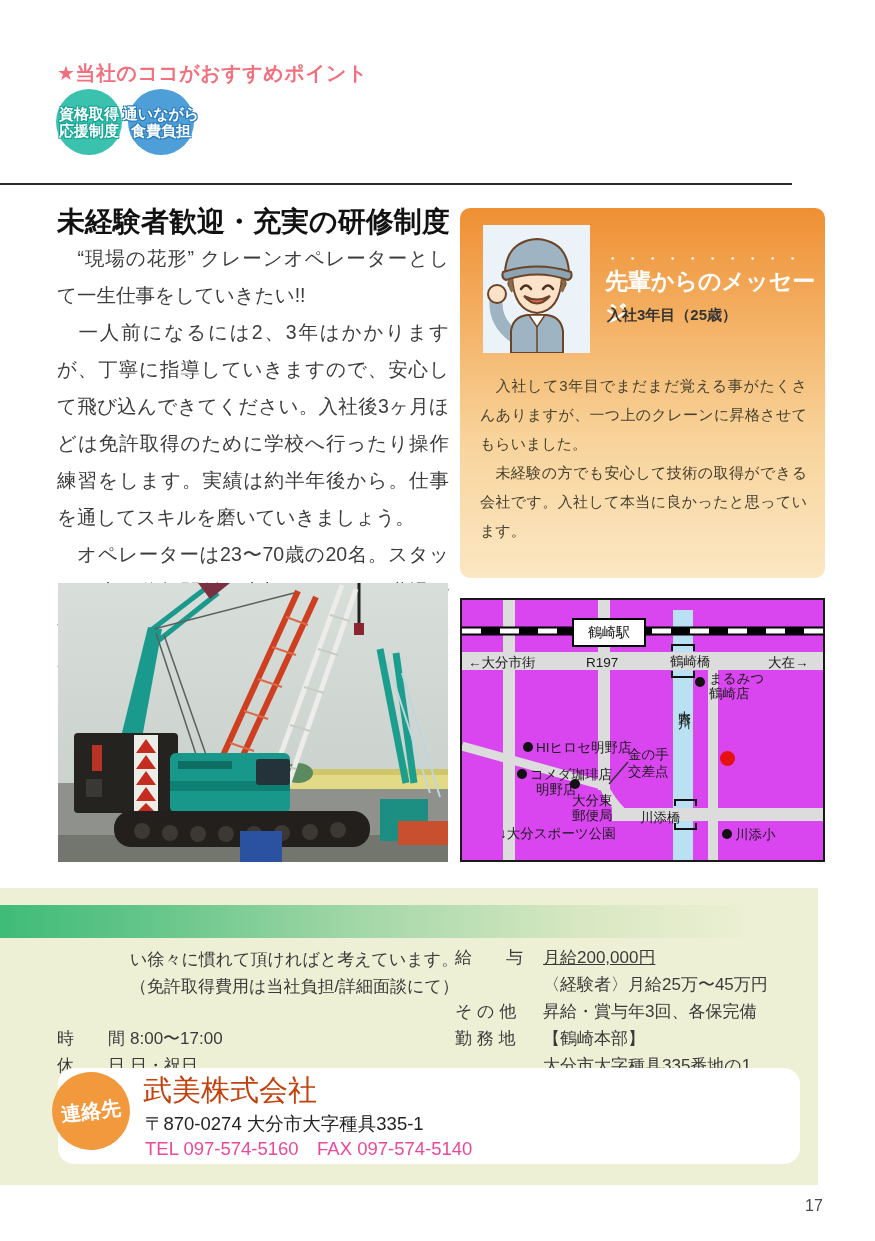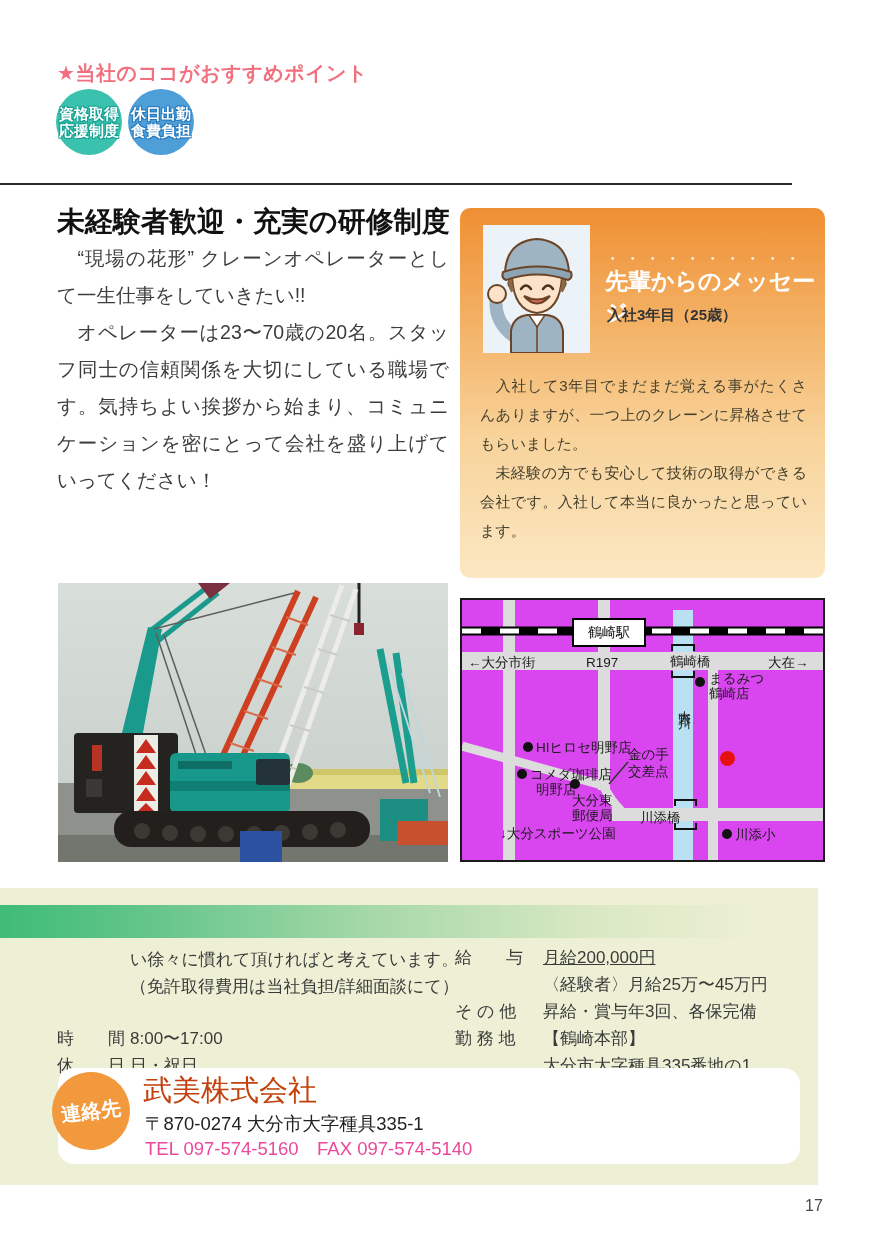--- a/index.html
+++ b/index.html
@@ -81,28 +81,29 @@
 <body>
 
 <div class="page">
 
   <div class="abs points-heading">★当社のココがおすすめポイント</div>
   <div class="abs badge badge-teal">
     <div>資格取得</div>
     <div>応援制度</div>
   </div>
   <div class="abs badge badge-blue">
-    <div>休日出勤</div>
+    <div>通いながら</div>
     <div>食費負担</div>
   </div>
   <div class="abs rule"></div>
 
   <h1 class="abs article-title" style="margin:0;">未経験者歓迎・充実の研修制度</h1>
   <div class="abs article-body">
     <p>　“現場の花形” クレーンオペレーターとして一生仕事をしていきたい!!</p>
+    <p>　一人前になるには2、3年はかかりますが、丁寧に指導していきますので、安心して飛び込んできてください。入社後3ヶ月ほどは免許取得のために学校へ行ったり操作練習をします。実績は約半年後から。仕事を通してスキルを磨いていきましょう。</p>
     <p>　オペレーターは23〜70歳の20名。スタッフ同士の信頼関係を大切にしている職場です。気持ちよい挨拶から始まり、コミュニケーションを密にとって会社を盛り上げていってください！</p>
   </div>
 
   <svg class="abs photo" viewBox="0 0 390 279" aria-hidden="true">
     <defs>
       <linearGradient id="sky" x1="0" y1="0" x2="0" y2="1">
         <stop offset="0" stop-color="#D8DEDA"></stop>
           <stop offset="1" stop-color="#C6CECA"></stop>
       </linearGradient>
     </defs>

